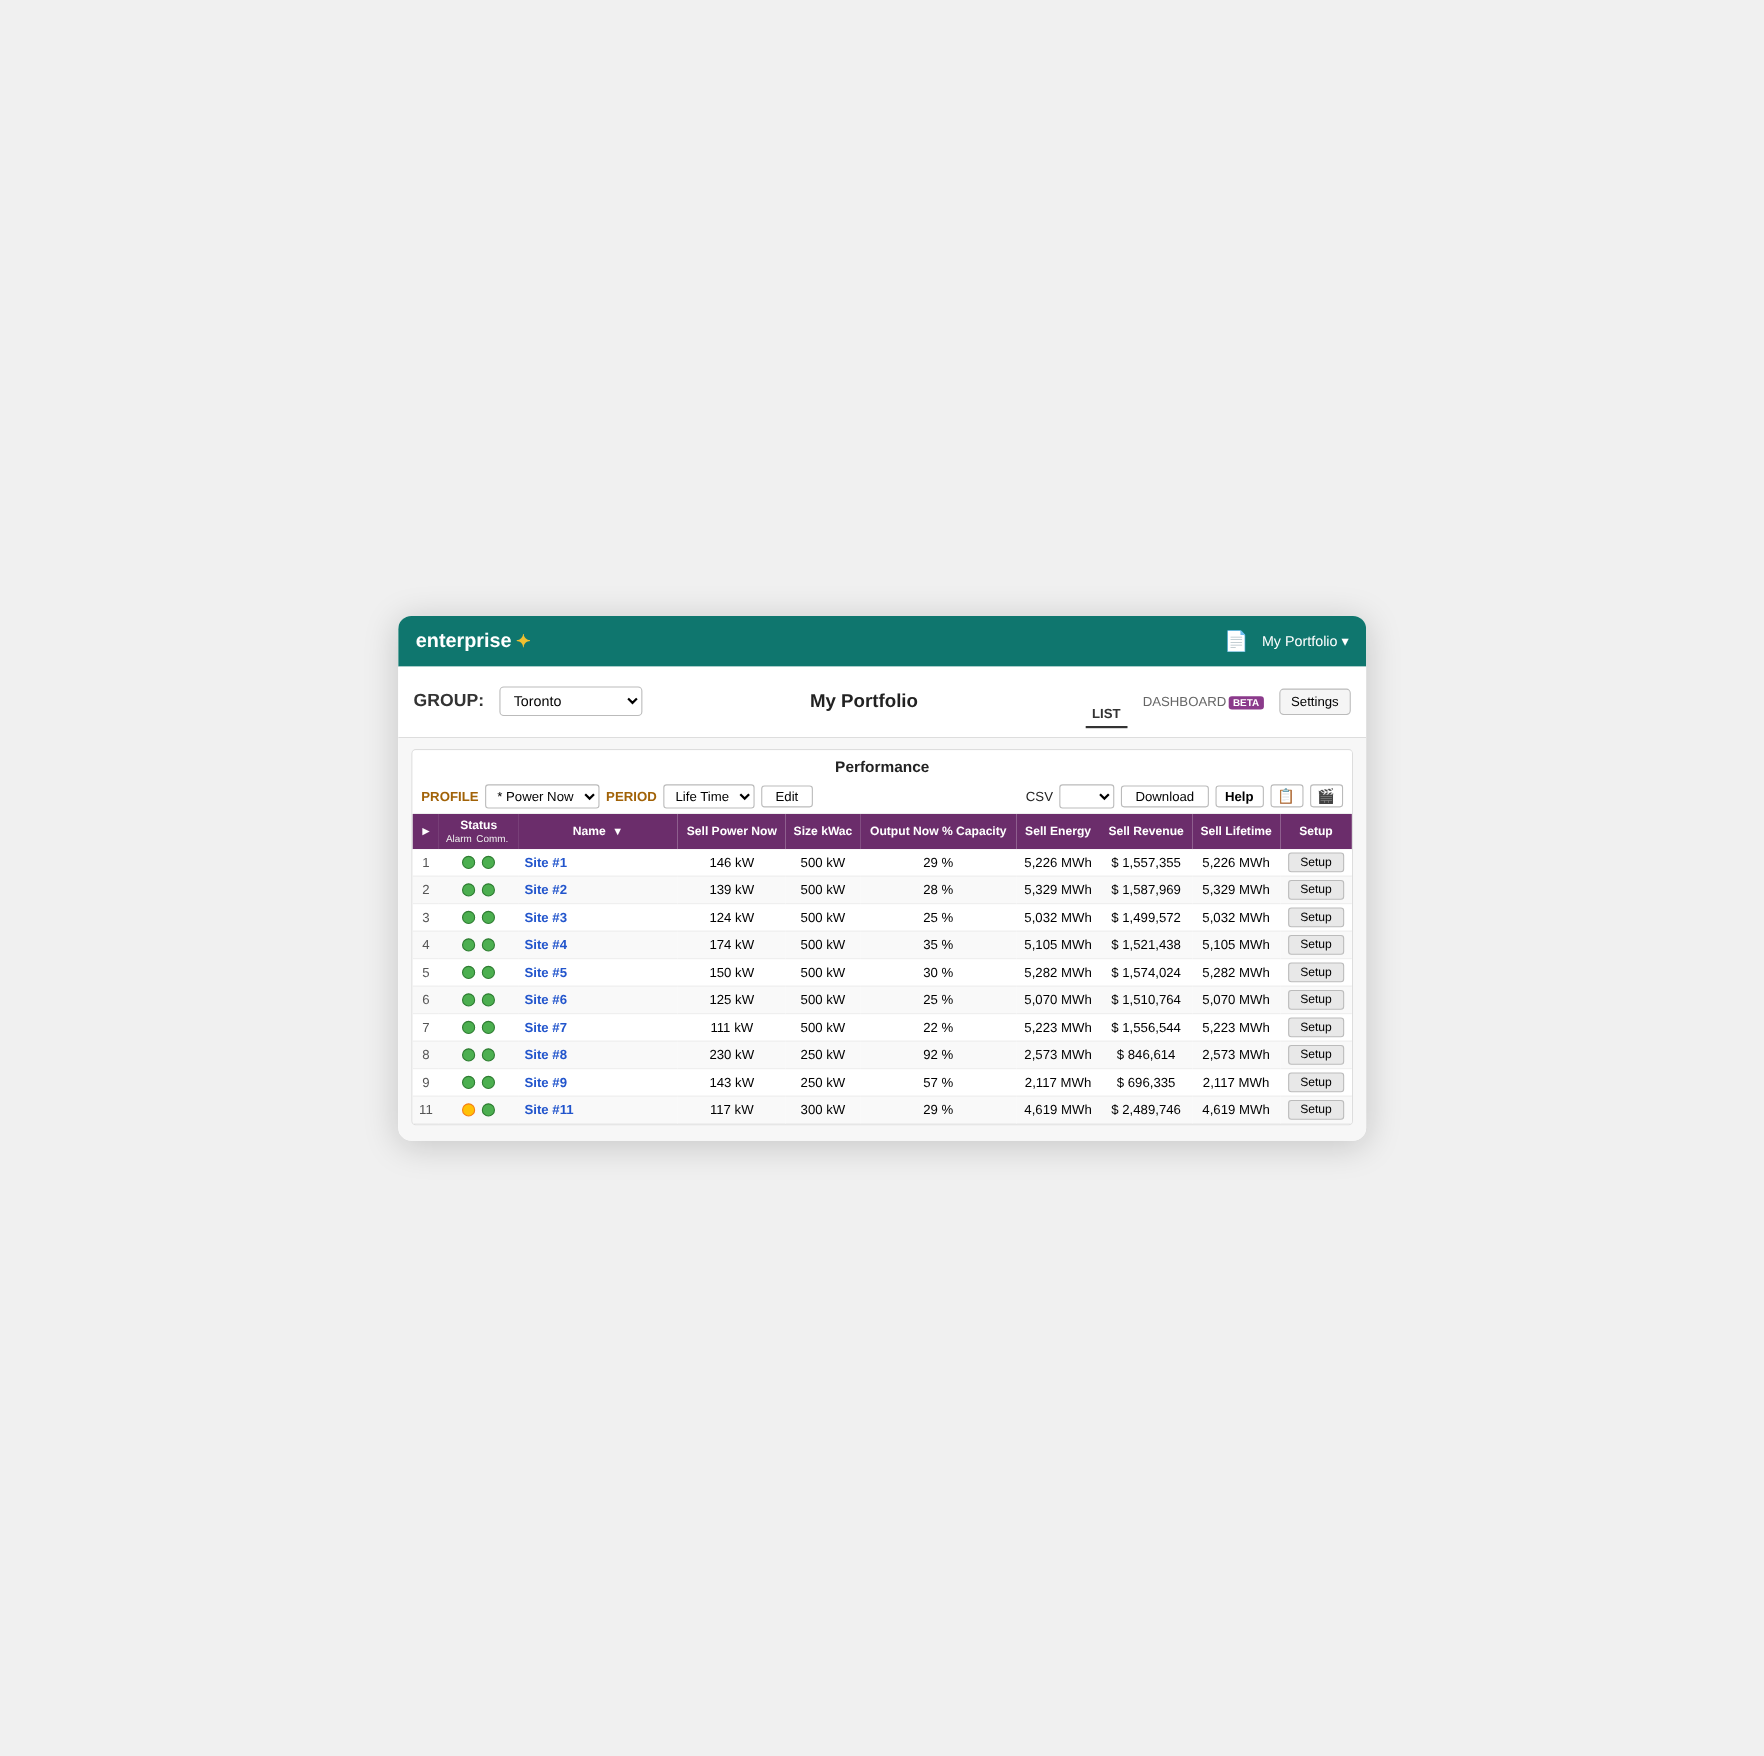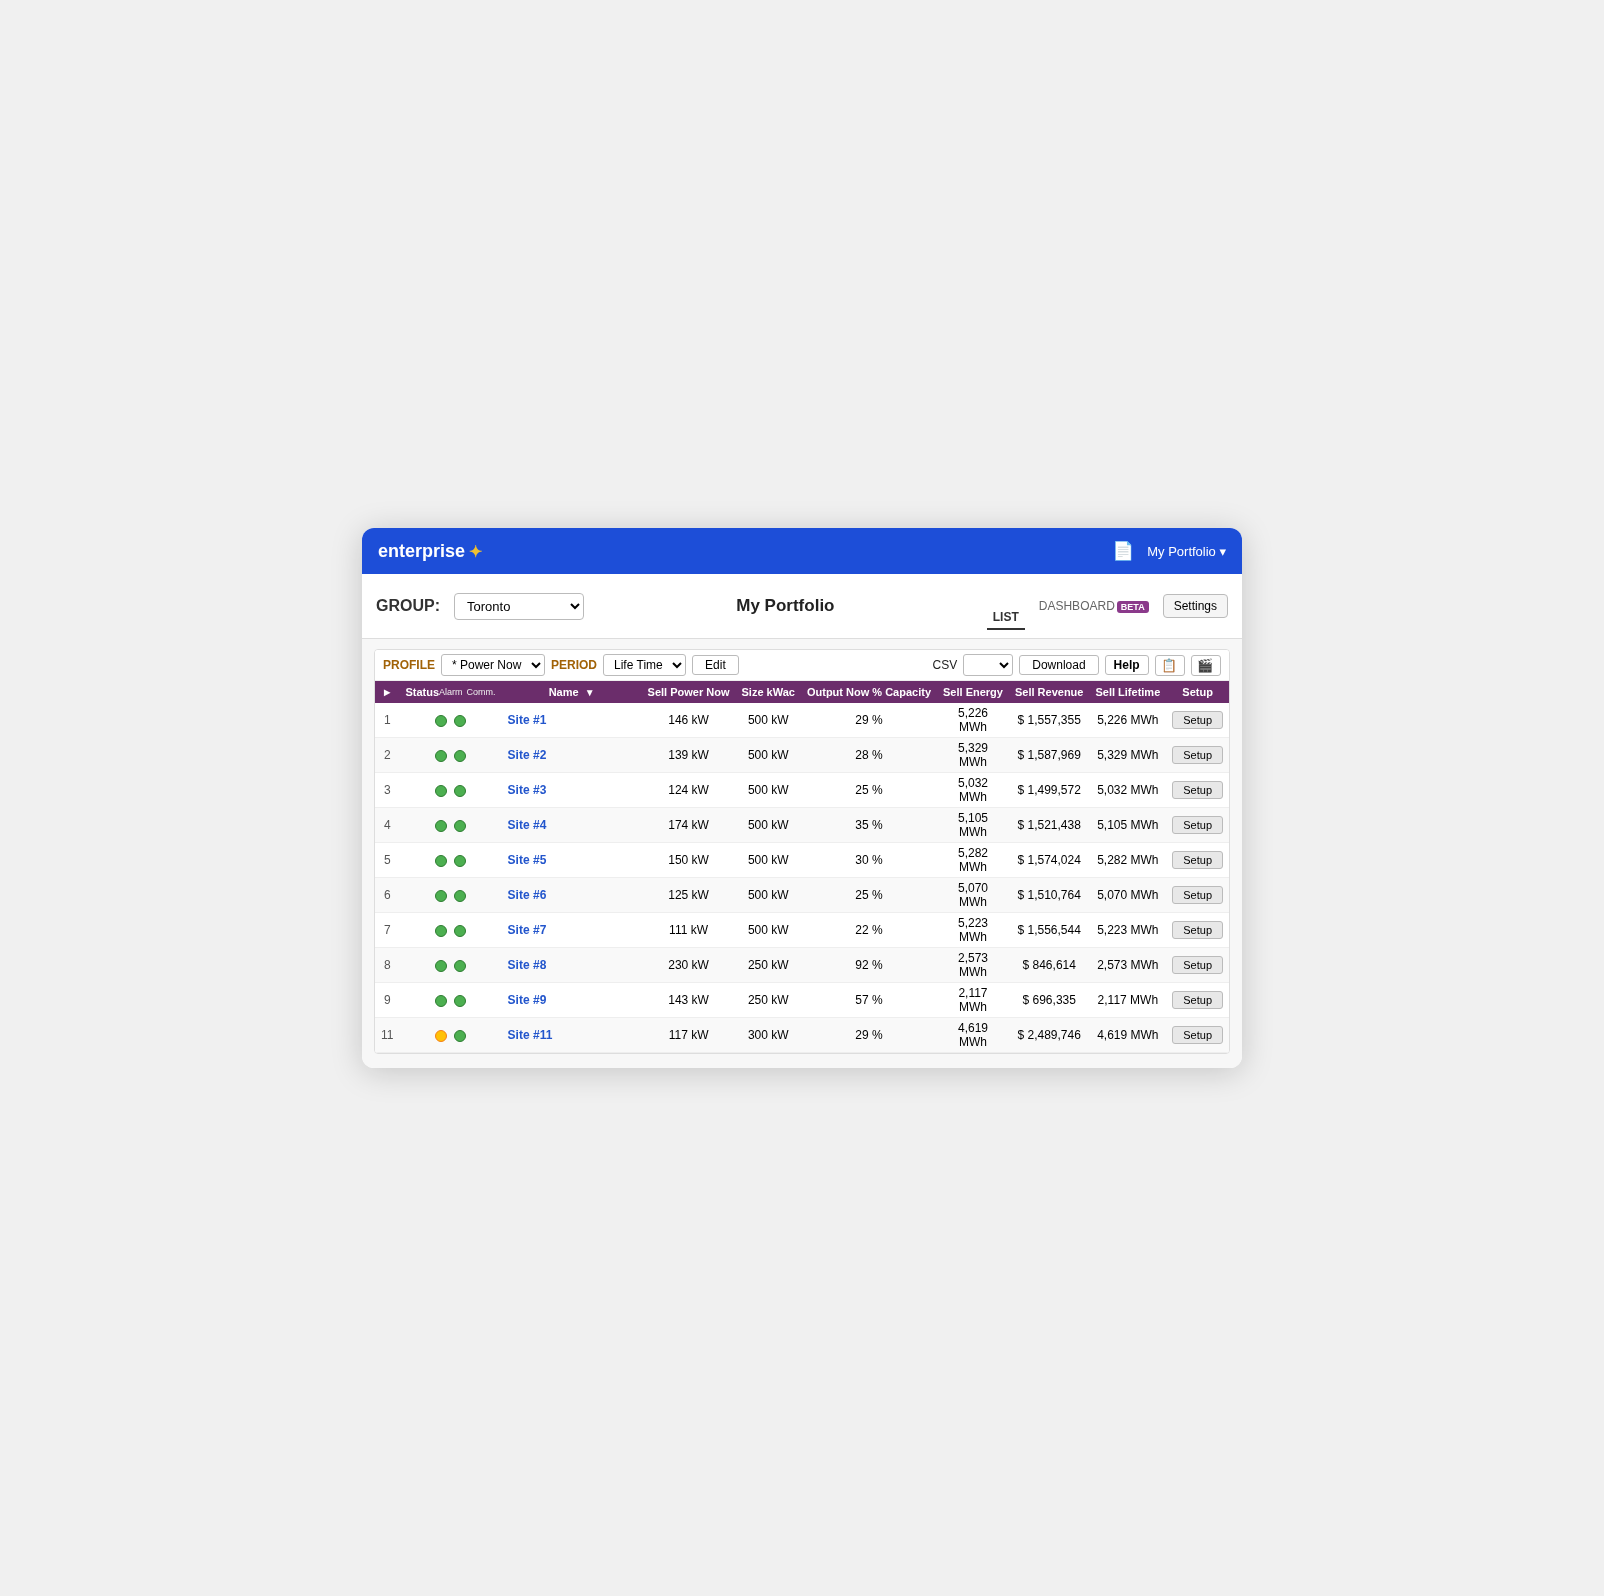--- a/index.html
+++ b/index.html
@@ -13,21 +13,21 @@
       font-size: 13px;
     }
     .app-window {
       background: #fff;
       border-radius: 12px;
       box-shadow: 0 4px 32px rgba(0,0,0,0.18);
       overflow: hidden;
       width: 880px;
     }
     .title-bar {
-      background: #1d4ed8;
+      background: #0f766e;
       color: #fff;
       display: flex;
       align-items: center;
       justify-content: space-between;
       padding: 9px 16px;
       height: 46px;
     }
     .logo {
       font-size: 18px;
       font-weight: bold;
@@ -227,22 +227,21 @@
       font-weight: bold;
       padding: 5px 6px;
       text-align: center;
       white-space: nowrap;
     }
     .col-header-row th.status-th {
       background: #6b2d6b;
     }
     .status-header-wrap {
       display: flex;
-      flex-direction: row;
-      align-items: center;
+      flex-direction: column;
     }
     .status-header-title {
       font-size: 11px;
       font-weight: bold;
       color: #fff;
     }
     .status-sub {
       display: flex;
       gap: 4px;
       font-size: 9px;
@@ -336,20 +335,21 @@
       <button class="nav-list-btn">LIST</button>
       <button class="nav-dashboard-btn">
         <span>DASHBOARD</span><span class="beta-badge">BETA</span>
       </button>
       <button class="settings-btn">Settings</button>
     </div>
   </div>
 
   <div class="main-content">
     <div class="performance-card">
+      <div class="perf-header">Performance</div>
 
       <div class="toolbar">
         <span class="toolbar-label">PROFILE</span>
         <select class="toolbar-select">
           <option>* Power Now</option>
         </select>
         <span class="toolbar-label">PERIOD</span>
         <select class="toolbar-select toolbar-select-period">
           <option>Life Time</option>
         </select>

